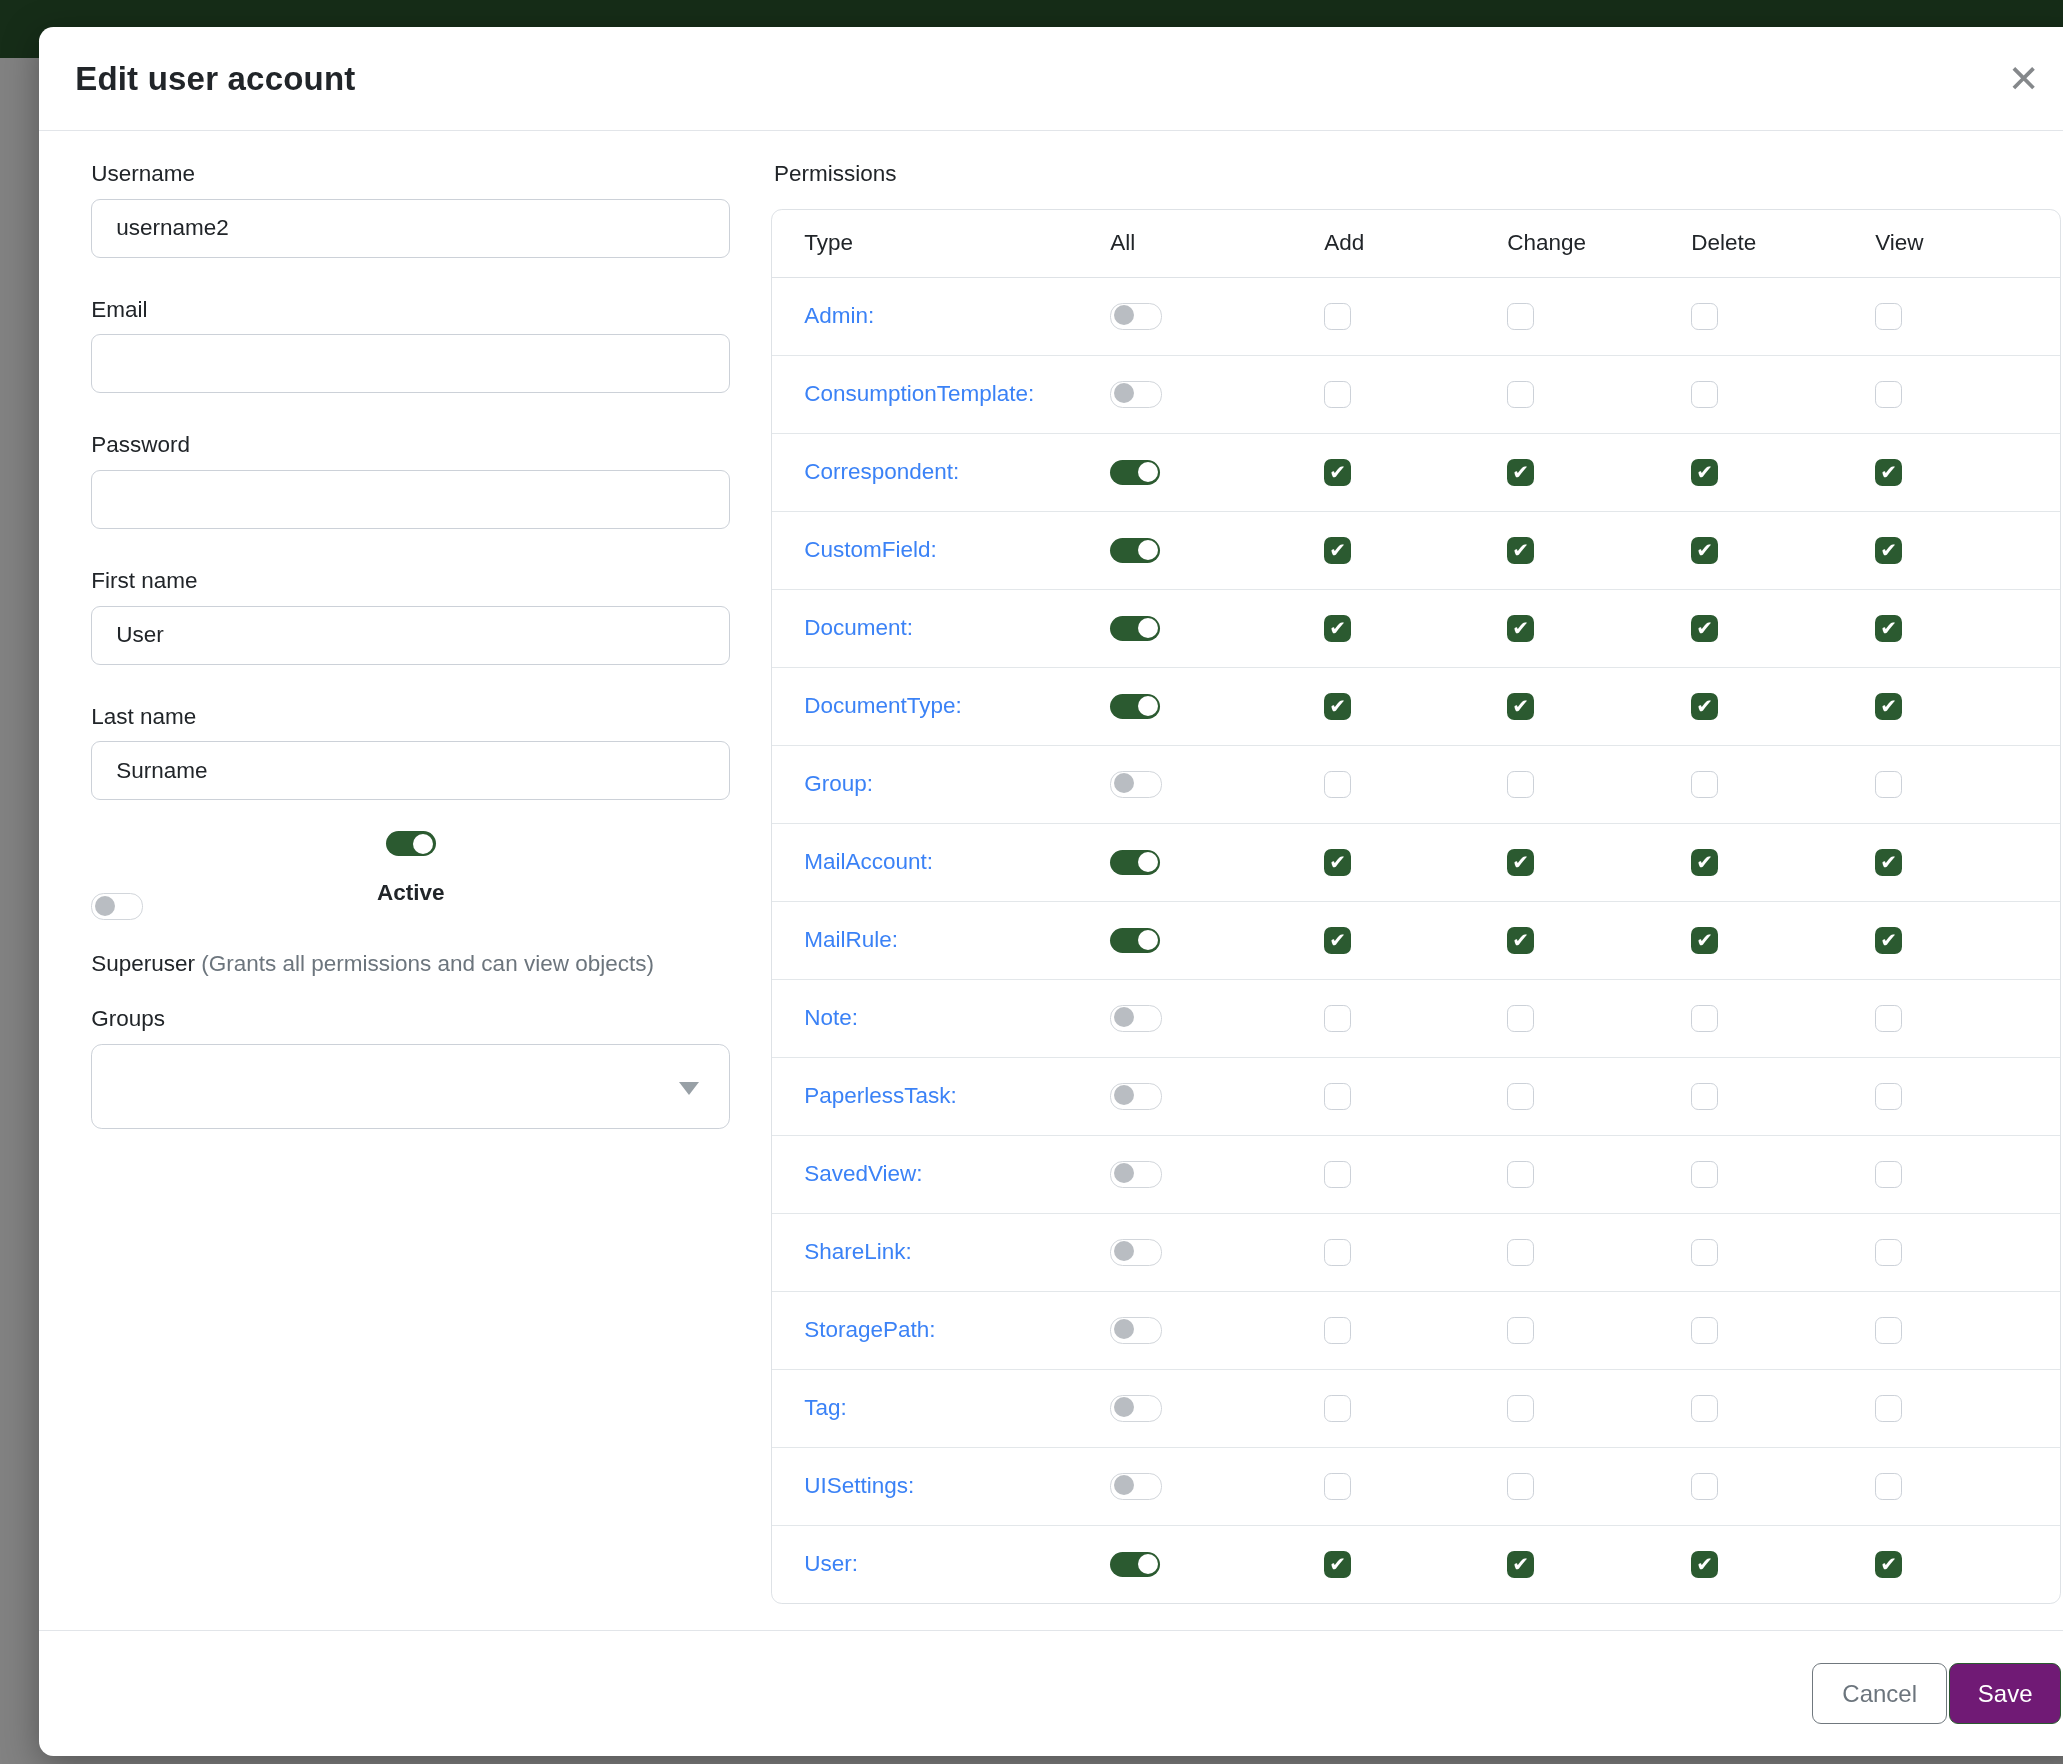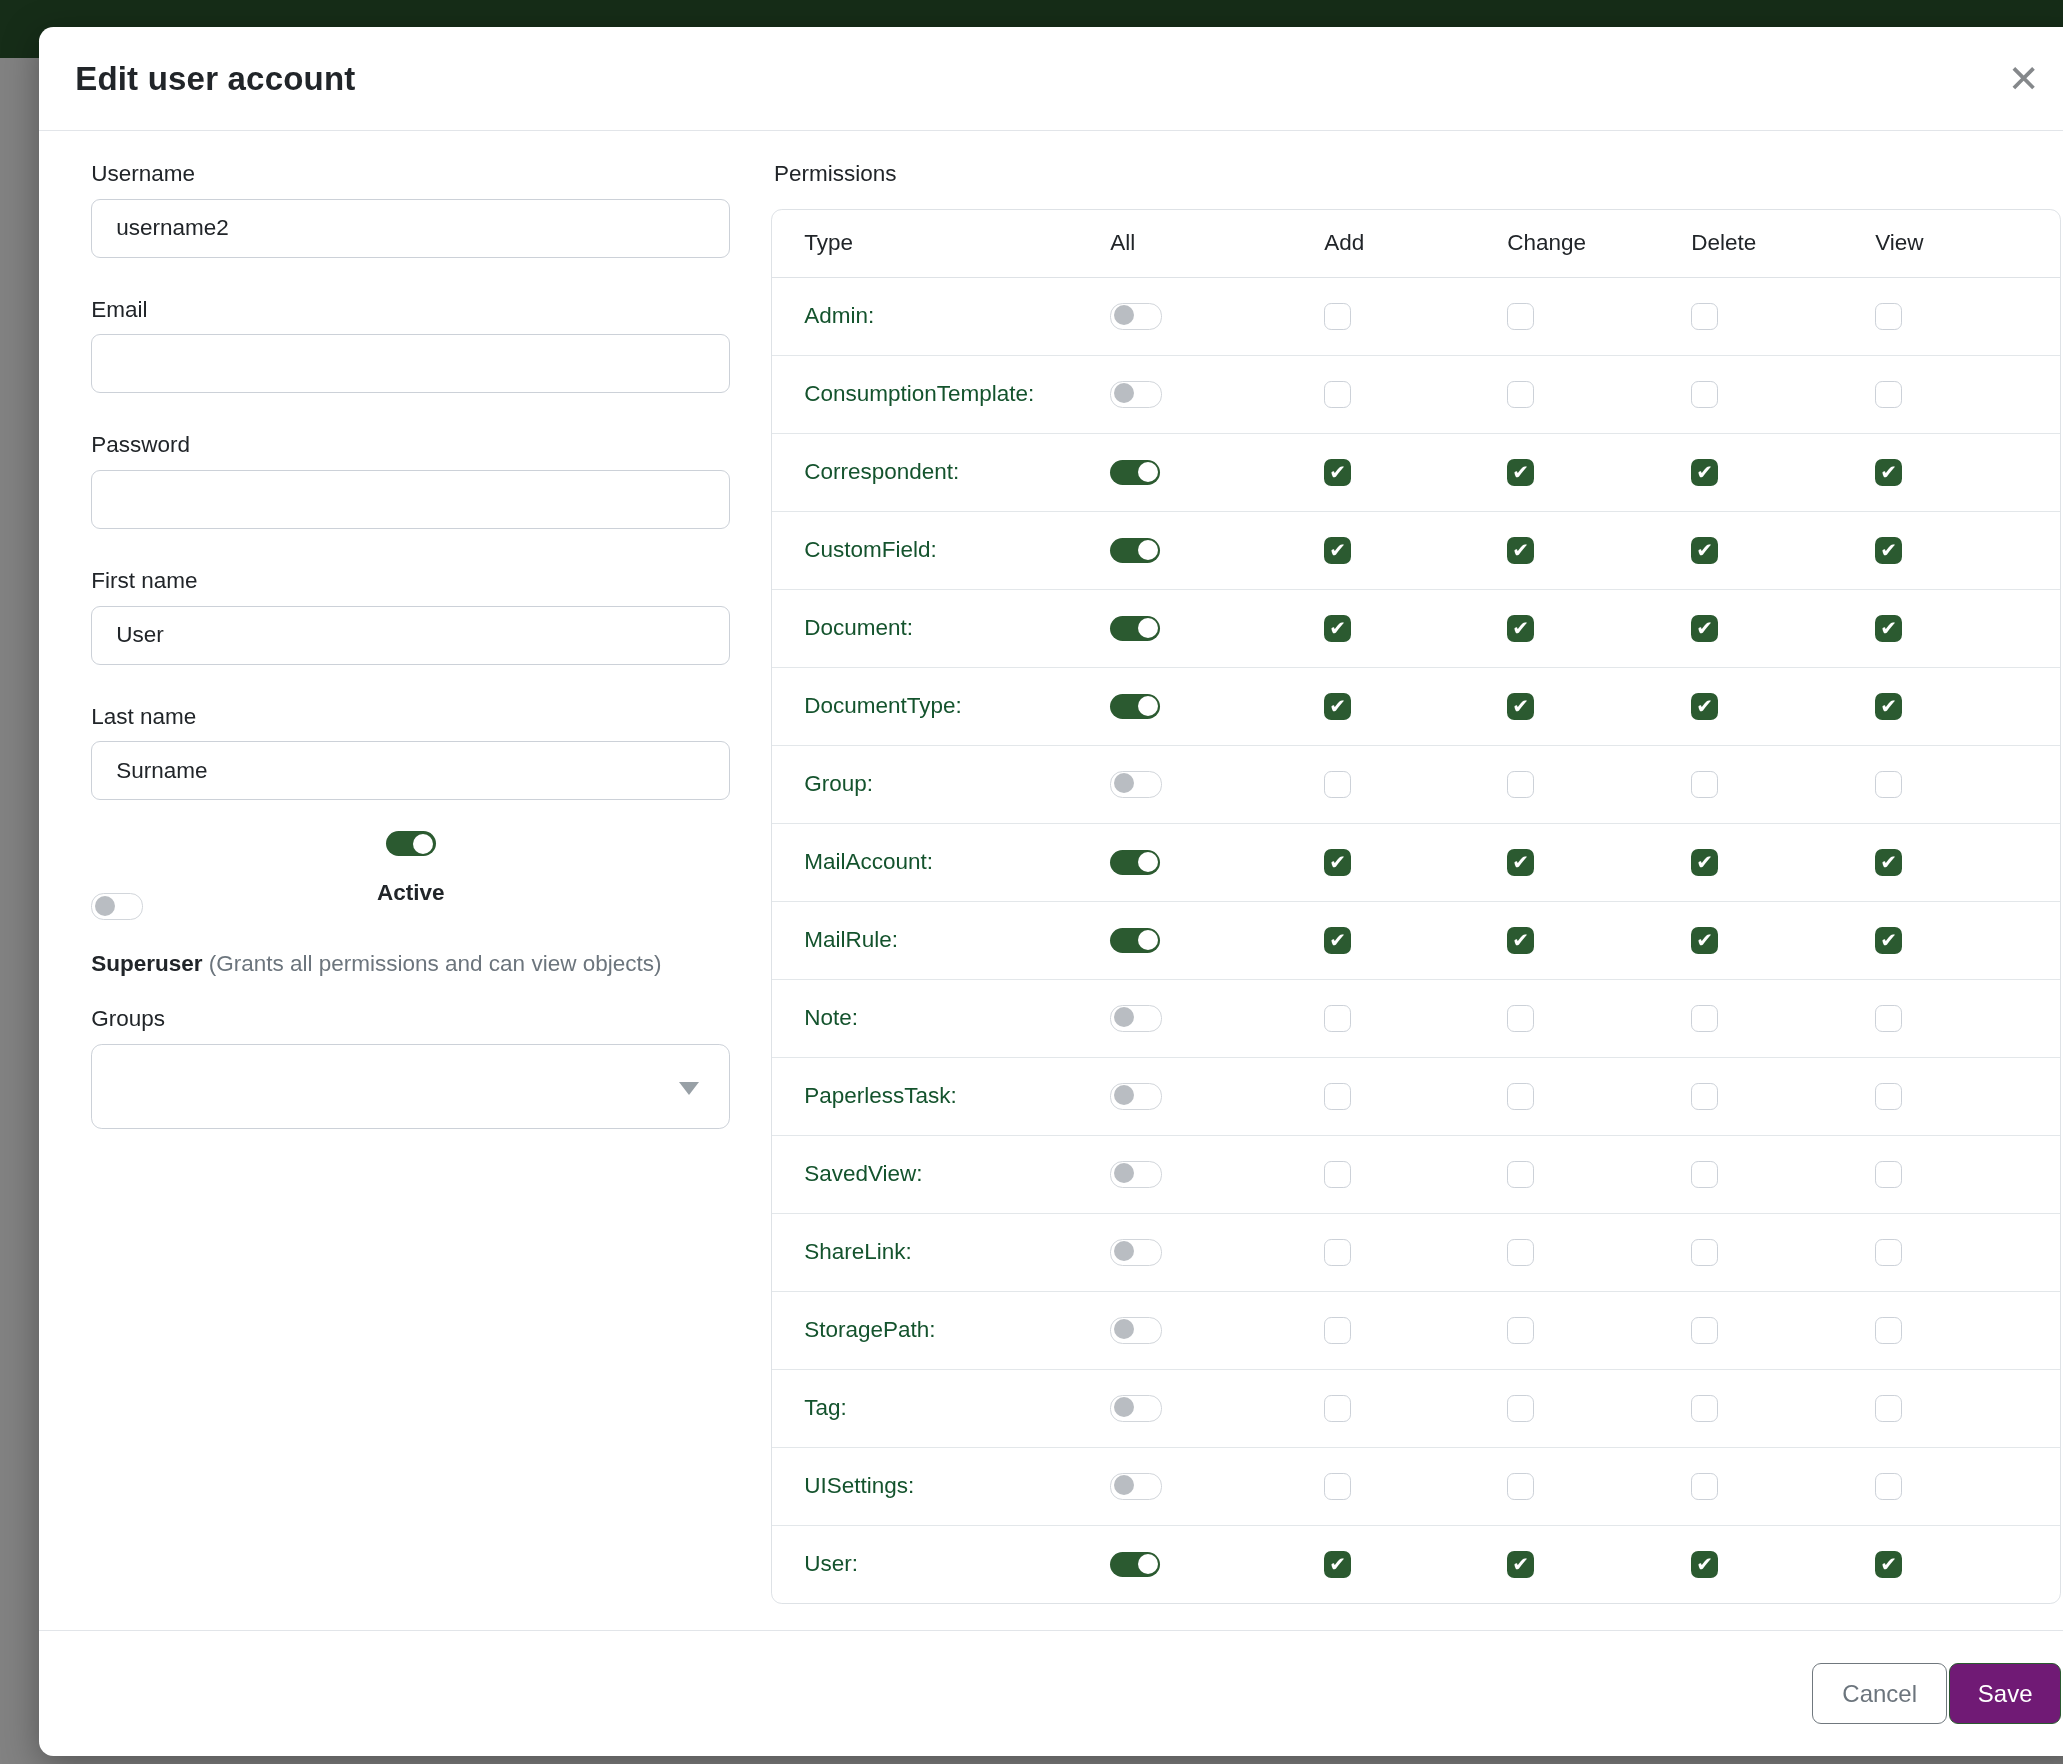--- a/index.html
+++ b/index.html
@@ -38,21 +38,21 @@
   .switch.off{background:#fff;border:0.9px solid #d2d6db;}
   .switch .knob{position:absolute;top:2.7px;width:20px;height:20px;border-radius:50%;}
   .switch.on .knob{right:2.7px;background:#fff;}
   .switch.off .knob{left:2.7px;top:1.8px;background:#b9bdc2;}
 
   .toggle-row{display:flex;align-items:center;gap:23.4px;flex-direction:column;}
   .active-row{margin-top:31px;height:31px;}
   .superuser-row{margin-top:23.4px;align-items:flex-start;}
   .superuser-row .switch{margin-top:7.2px;}
   .su-text{font-size:22.5px;line-height:41px;color:#212529;}
-  .su-label{font-weight:700;}
+  .su-label{font-weight:400;}
   .su-note{color:#6c757d;font-weight:400;}
   .toggle-label{font-size:22.5px;color:#212529;font-weight:600;}
 
   .groups-field{margin-top:21.6px;}
   .select-box{
     position:relative;width:100%;height:85px;box-sizing:border-box;
     border:0.9px solid #ccd1d8;border-radius:10.8px;background:#fff;cursor:pointer;
   }
   .caret{
     position:absolute;right:30px;top:50%;margin-top:-4.5px;width:0;height:0;
@@ -63,21 +63,21 @@
   .perm-label{display:block;font-size:22.5px;color:#212529;margin-bottom:21.6px;margin-left:2.7px;}
   .perm-table-wrap{border:0.9px solid #dee2e6;border-radius:10.8px;overflow:hidden;}
   table.perm{width:100%;border-collapse:collapse;table-layout:fixed;}
   table.perm th{
     height:67px;font-size:22.5px;font-weight:400;color:#212529;text-align:left;
     border-bottom:0.9px solid #dee2e6;padding:0;
   }
   table.perm th.c-type, table.perm td.c-type{padding-left:32px;}
   table.perm td{height:77px;padding:0;}
   table.perm tbody tr + tr td{border-top:0.9px solid #e3e7ea;}
-  td.c-type{font-size:22.5px;color:#14532d;}
+  td.c-type{font-size:22.5px;color:#3b82f6;}
 
   
   .cb{display:inline-block;width:27px;height:27px;box-sizing:border-box;border-radius:7.2px;vertical-align:middle;cursor:pointer;}
   .cb.off{background:#fff;border:0.9px solid #ccd1d8;}
   .cb.on{background:#2b5a30;color:#fff;text-align:center;font-size:20px;line-height:27px;font-weight:bold;}
 
   .modal-footer{
     position:absolute;left:0;right:0;bottom:0;height:126px;box-sizing:border-box;
     border-top:0.9px solid #e2e5e9;display:flex;align-items:center;justify-content:flex-end;
     gap:2px;padding:0 27px;

